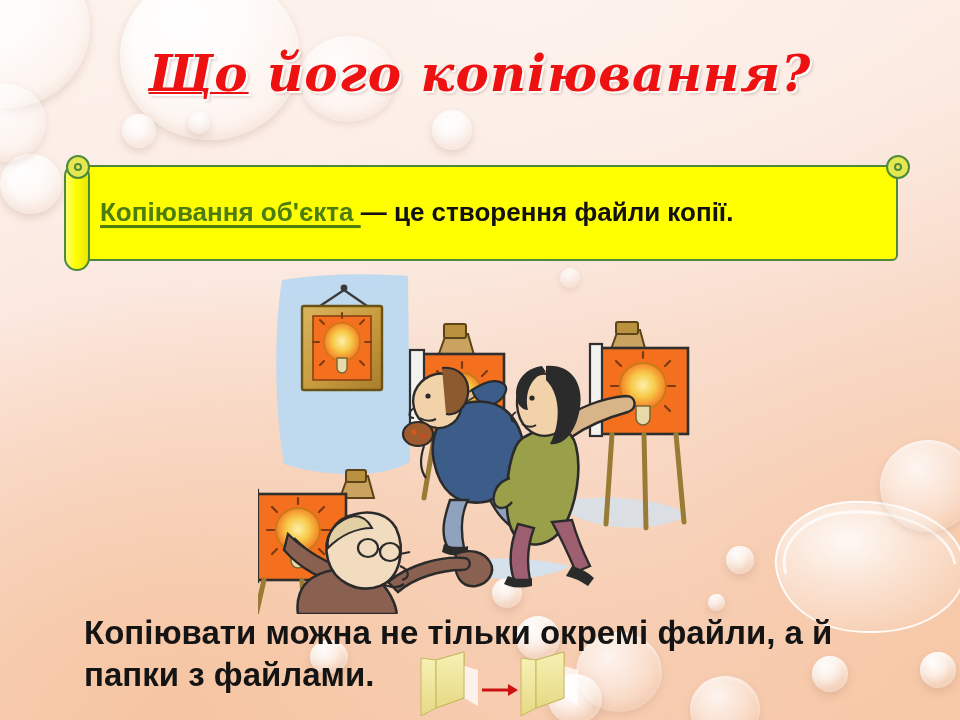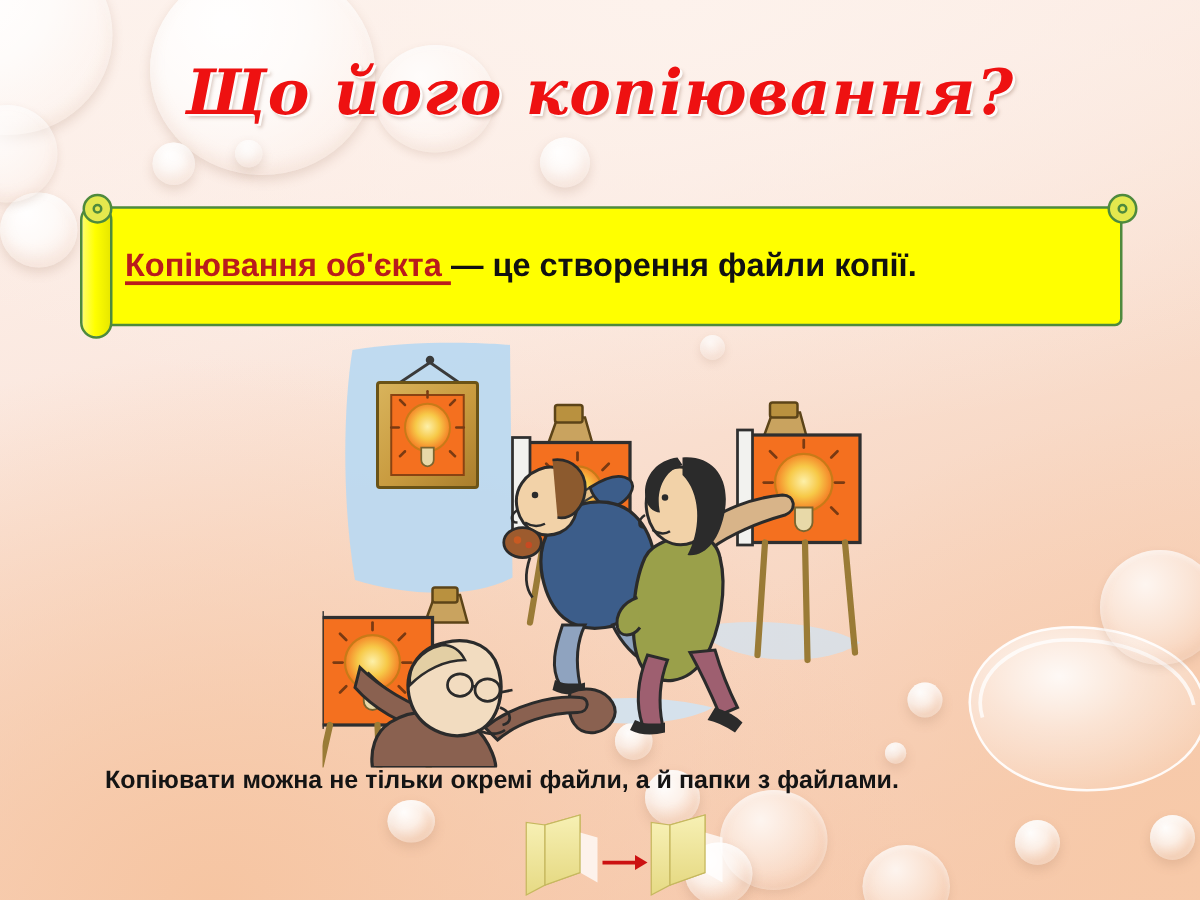--- a/index.html
+++ b/index.html
@@ -52,21 +52,21 @@
     font-style: italic;
     font-weight: bold;
     font-size: 50px;
     letter-spacing: 1px;
     color: #ee1111;
     text-shadow:
       2px 2px 0 rgba(255,255,255,0.95),
       3px 3px 3px rgba(150,110,90,0.35);
     white-space: nowrap;
   }
-  #title .u { text-decoration-thickness: 2px; }
+  #title .u { text-decoration: underline; text-decoration-thickness: 2px; }
 
   
   #callout {
     position: absolute;
     left: 62px;
     top: 165px;
     width: 836px;
     height: 96px;
   }
   #callout-body {
@@ -117,21 +117,21 @@
     right: 18px;
     top: 50%;
     transform: translateY(-50%);
     font-size: 26px;
     font-weight: bold;
     color: #111111;
     line-height: 1.15;
     white-space: nowrap;
   }
   #callout-term {
-    color: #b91c1c;
+    color: #4d7c0f;
     font-weight: bold;
     text-decoration: underline;
     text-decoration-thickness: 3px;
     text-underline-offset: 4px;
   }
 
   
   #illustration {
     position: absolute;
     left: 258px;
@@ -140,21 +140,21 @@
     height: 348px;
   }
   #illustration svg { display:block; width:100%; height:100%; }
 
   
   #caption {
     position: absolute;
     left: 84px;
     top: 612px;
     width: 800px;
-    font-size: 20px;
+    font-size: 33px;
     font-weight: bold;
     color: #141414;
     line-height: 1.28;
   }
 
   
   #folders {
     position: absolute;
     left: 420px;
     top: 648px;

